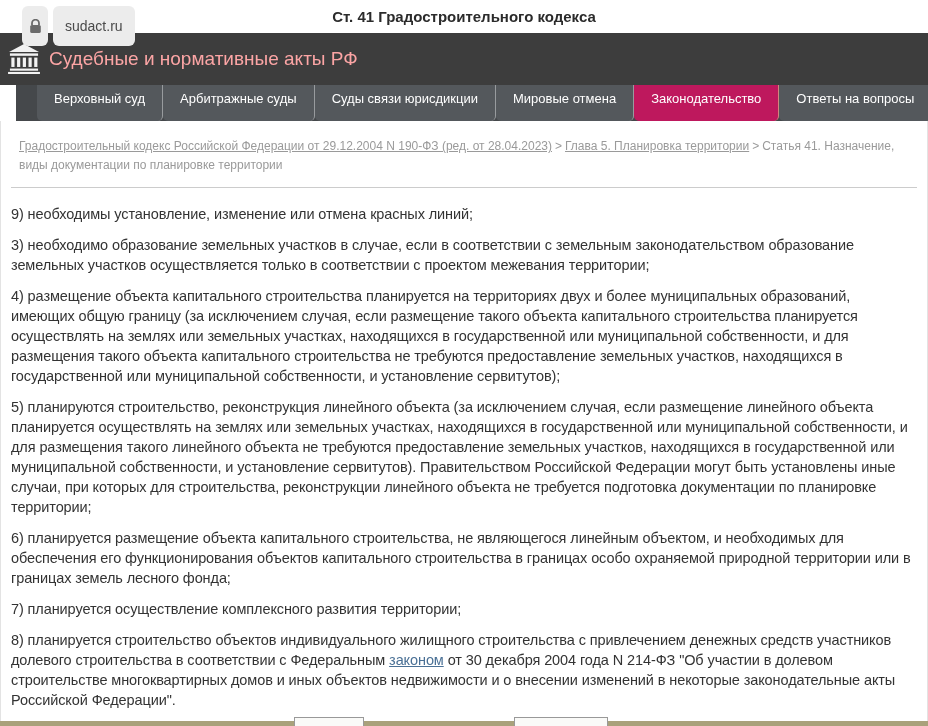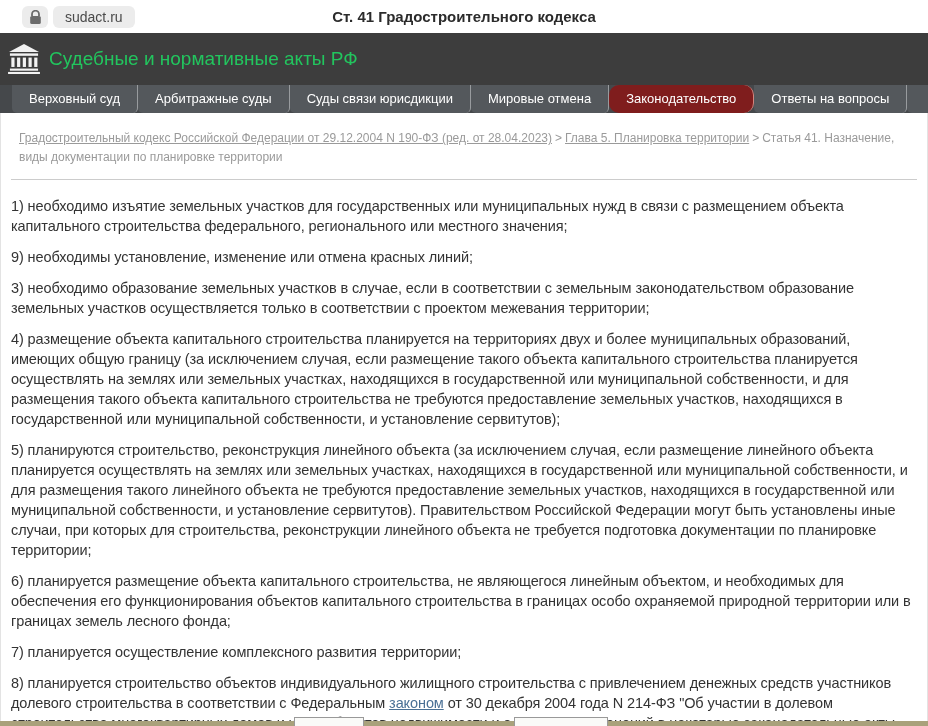--- a/index.html
+++ b/index.html
@@ -4,49 +4,49 @@
 <style>
   * { margin:0; padding:0; box-sizing:border-box; }
   html,body { background:#fff; }
   .page {
     position:relative; width:928px; height:726px; overflow:hidden;
     font-family:"Liberation Sans", sans-serif; background:#fff;
   }
   
   .topbar { position:relative; height:33px; background:#fff; }
   .chip {
-    position:absolute; top:6px; height:22px; background:#ececec;
+    position:absolute; top:6px; height:40px; background:#ececec;
     border-radius:6px; display:flex; align-items:center; justify-content:center;
     color:#4a4a4a; font-size:14px;
   }
   .lock-chip { left:22px; width:26px; }
   .domain-chip { left:53px; padding:0 12px; }
   .pagetitle {
     position:absolute; left:0; right:0; top:0; height:33px;
     display:flex; align-items:center; justify-content:center;
     font-size:15px; color:#2b2b2b;font-weight:bold;
   }
   
   .siteheader {
     height:52px; background:#3d3d3d; display:flex; align-items:center;
     padding-left:8px; color:#fff;
   }
   .logo { width:32px; height:30px; margin-right:9px; display:inline-flex; }
-  .sitetitle { font-size:19px; font-weight:400; color:#22c55e; cursor:pointer; }
+  .sitetitle { font-size:19px; font-weight:400; color:#fca5a5; cursor:pointer; }
   
   .navbar {
-    height:28px; background:#45484b; display:flex; align-items:stretch;
-    padding-left:12px; overflow:hidden;
+    height:36px; background:#45484b; display:flex; align-items:stretch;
+    padding-left:21px; overflow:hidden;margin-left:16px;
   }
   .tab {
     background:#54585c; color:#fff; font-size:13px; line-height:27px;
     padding:0 17px; border-radius:0 0 5px 5px; border-right:1px solid #989b9e;
     white-space:nowrap; cursor:pointer;
   }
-  .tab.active { background:#7f1d1d; border-right-color:#d2857e;border-radius:10px; }
+  .tab.active { background:#be185d; border-right-color:#d2857e; }
   .tab-filler { flex:1; background:#54585c; border-radius:0 0 0 5px; }
   
   .content {
     height:613px; background:#fff; border-left:1px solid #e3e3e3;
     border-right:1px solid #e3e3e3; overflow:hidden;
   }
   .breadcrumb {
     padding:16px 18px 6px; font-size:12px; line-height:19px; color:#9a9a9a;
   }
   .breadcrumb a { color:#9a9a9a; text-decoration:underline; cursor:pointer; }
@@ -115,21 +115,20 @@
     <div class="tab">Ответы на вопросы</div>
     <div class="tab-filler"></div>
   </div>
 
   <div class="content">
     <div class="breadcrumb">
       <a>Градостроительный кодекс Российской Федерации от 29.12.2004 N 190-ФЗ (ред. от 28.04.2023)</a><span class="sep">&gt;</span><a>Глава 5. Планировка территории</a><span class="sep">&gt;</span><span>Статья 41. Назначение, виды документации по планировке территории</span>
     </div>
     <hr class="rule">
     <div class="article" id="article">
-        <p>1) необходимо изъятие земельных участков для государственных или муниципальных нужд в связи с размещением объекта капитального строительства федерального, регионального или местного значения;</p>
         <p>9) необходимы установление, изменение или отмена красных линий;</p>
         <p>3) необходимо образование земельных участков в случае, если в соответствии с земельным законодательством образование земельных участков осуществляется только в соответствии с проектом межевания территории;</p>
         <p>4) размещение объекта капитального строительства планируется на территориях двух и более муниципальных образований, имеющих общую границу (за исключением случая, если размещение такого объекта капитального строительства планируется осуществлять на землях или земельных участках, находящихся в государственной или муниципальной собственности, и для размещения такого объекта капитального строительства не требуются предоставление земельных участков, находящихся в государственной или муниципальной собственности, и установление сервитутов);</p>
         <p>5) планируются строительство, реконструкция линейного объекта (за исключением случая, если размещение линейного объекта планируется осуществлять на землях или земельных участках, находящихся в государственной или муниципальной собственности, и для размещения такого линейного объекта не требуются предоставление земельных участков, находящихся в государственной или муниципальной собственности, и установление сервитутов). Правительством Российской Федерации могут быть установлены иные случаи, при которых для строительства, реконструкции линейного объекта не требуется подготовка документации по планировке территории;</p>
         <p>6) планируется размещение объекта капитального строительства, не являющегося линейным объектом, и необходимых для обеспечения его функционирования объектов капитального строительства в границах особо охраняемой природной территории или в границах земель лесного фонда;</p>
         <p>7) планируется осуществление комплексного развития территории;</p>
         <p>8) планируется строительство объектов индивидуального жилищного строительства с привлечением денежных средств участников долевого строительства в соответствии с Федеральным <a>законом</a> от 30 декабря 2004 года N 214-ФЗ "Об участии в долевом строительстве многоквартирных домов и иных объектов недвижимости и о внесении изменений в некоторые законодательные акты Российской Федерации".</p>
       </div>
   </div>
 

